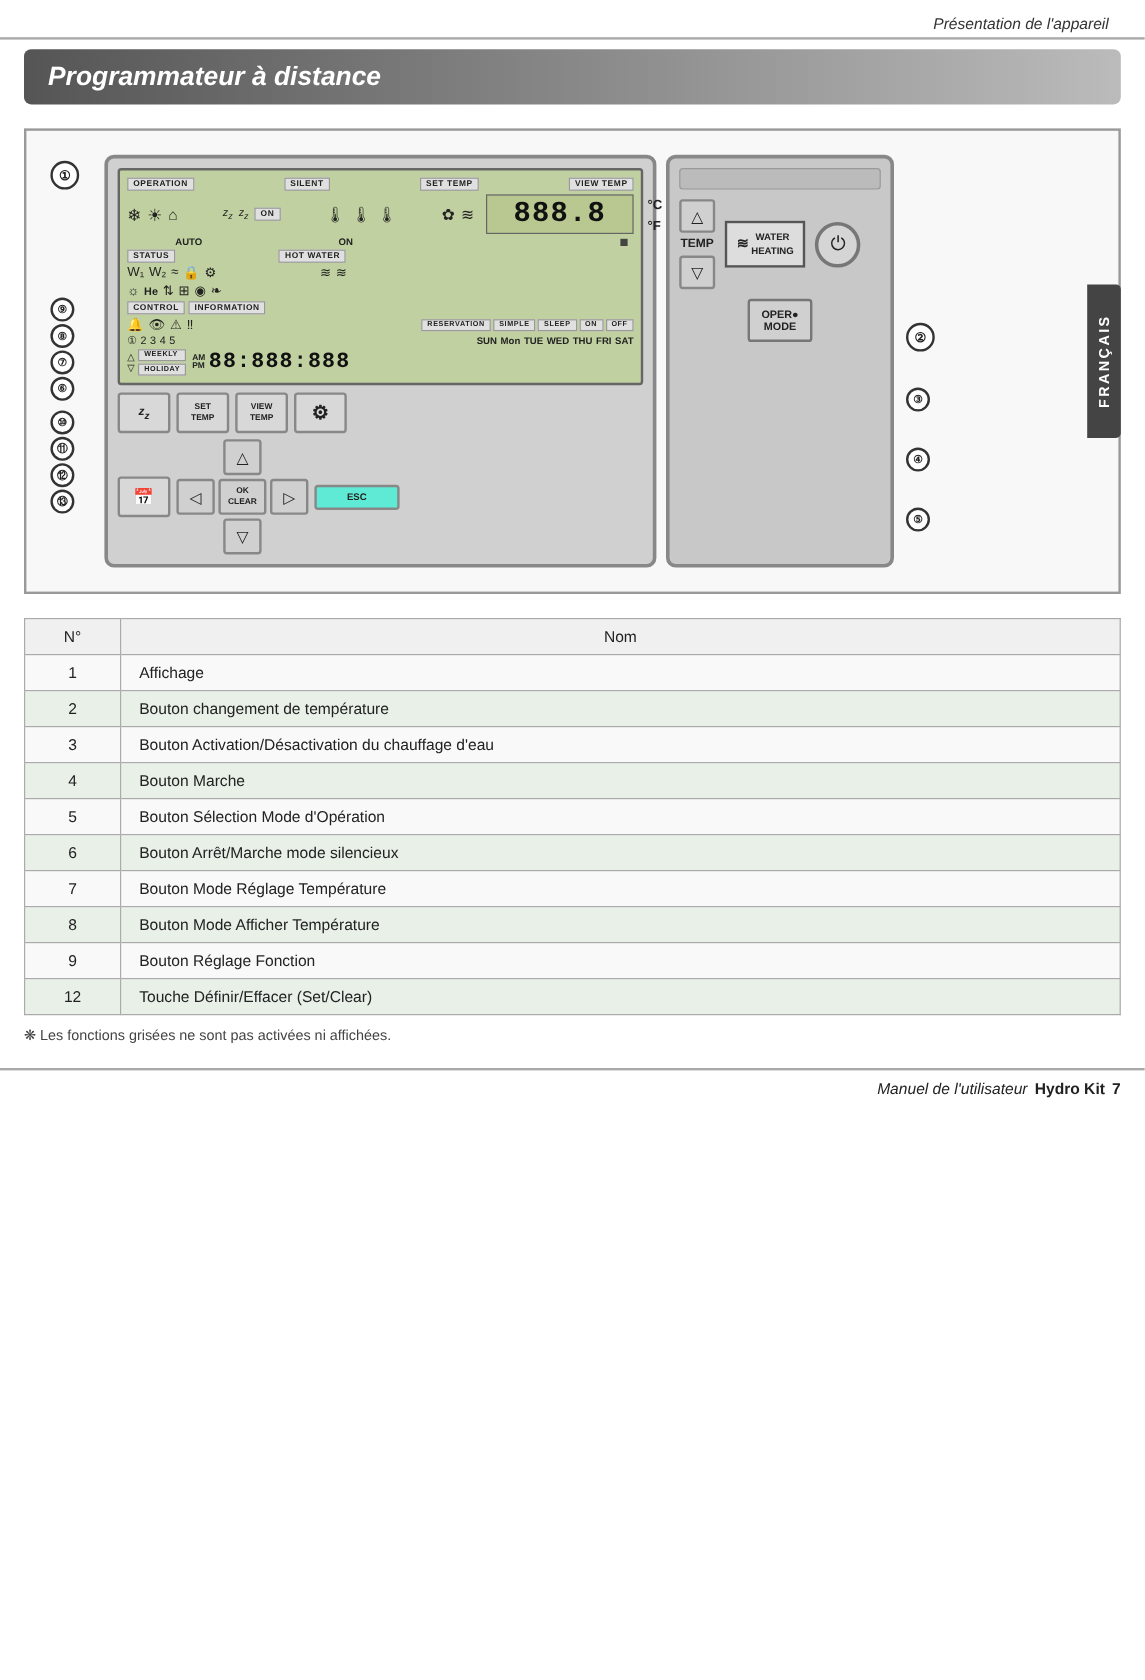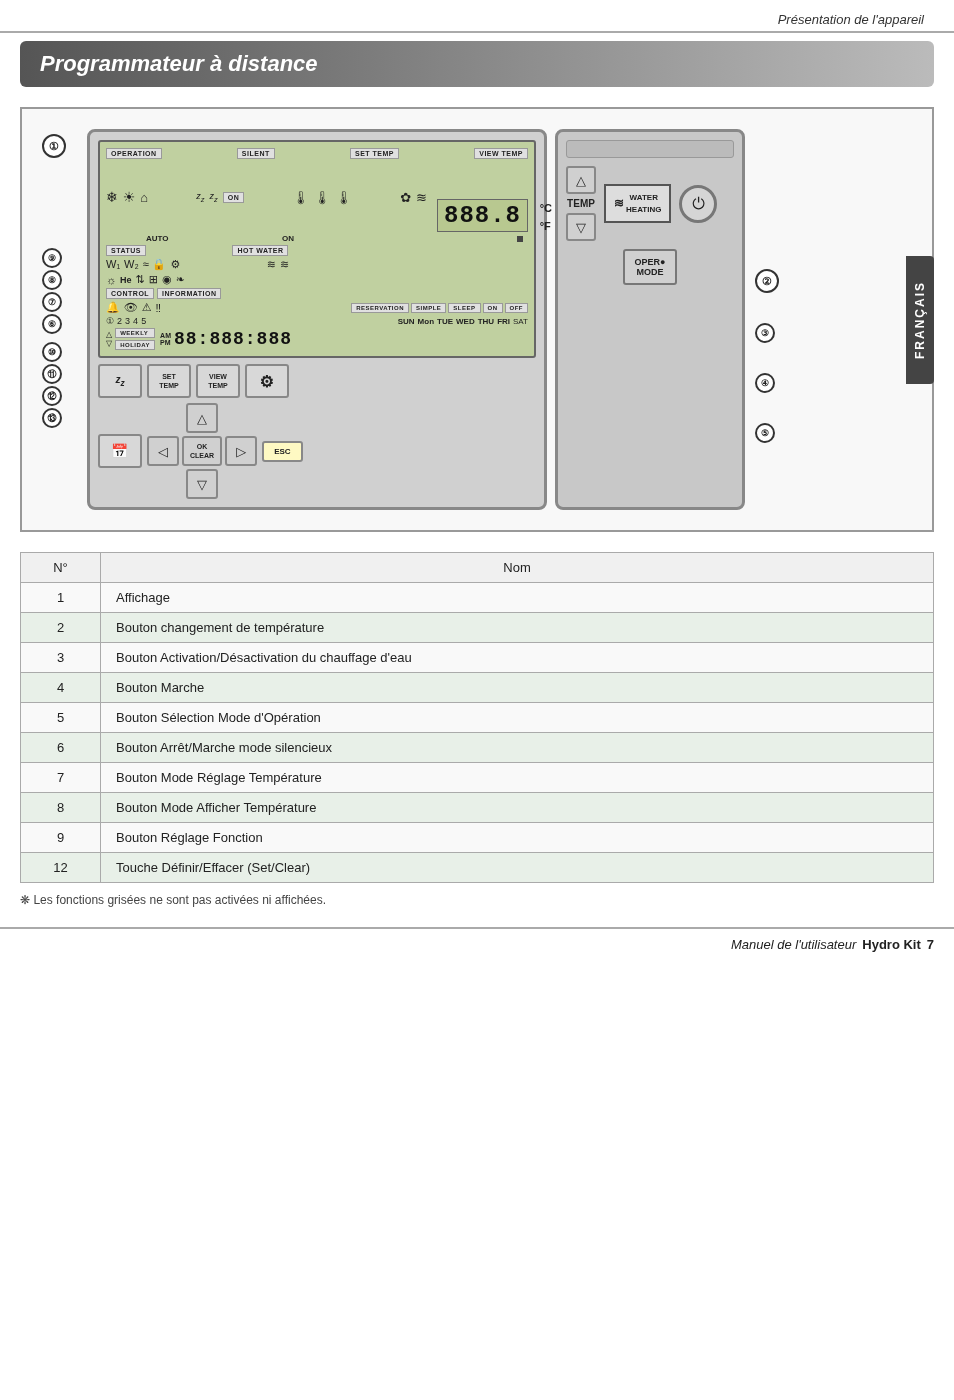--- a/index.html
+++ b/index.html
@@ -167,24 +167,24 @@
       border-radius: 3px;
       padding: 4px 6px;
       font-size: 7px;
       font-weight: bold;
       text-align: center;
       cursor: pointer;
       line-height: 1.3;
     }
 
     .esc-small {
-      background: #fef9c3;
+      background: #5eead4;
       border: 2px solid #888;
       border-radius: 3px;
-      padding: 4px 10px;
+      padding: 4px 25px;
       font-size: 8px;
       font-weight: bold;
       cursor: pointer;
     }
 
     
     .cn {
       display: inline-flex;
       width: 20px;
       height: 20px;
@@ -268,21 +268,21 @@
             <span style="flex:1;"></span>
 
             <span>🌡</span>
             <span>🌡</span>
             <span>🌡</span>
             <span style="flex:1;"></span>
 
             <span>✿</span>
             <span>≋</span>
 
-            <div style="background: #b8c890; border: 1px solid #666; padding: 2px 6px; margin-left: 5px; position: relative; margin-top: 37px;">
+            <div style="background: #b8c890; border: 1px solid #666; padding: 2px 22px; margin-left: 5px; position: relative;">
               <span style="font-size: 24px; font-weight: bold; font-family: 'Courier New', monospace; letter-spacing: 1px; color: #111;">888.8</span>
               <div style="position: absolute; right: -25px; top: 0; font-size: 11px; font-weight: bold; line-height: 1.6;">
                 <div>°C</div>
                 <div>°F</div>
               </div>
             </div>
           </div>
 
           <div style="display: flex; gap: 4px; align-items: center; margin-bottom: 2px; font-size: 8px; font-weight: bold;">
             <span style="margin-left: 40px;">AUTO</span>
@@ -351,21 +351,21 @@
             <span>4</span>
             <span>5</span>
             <span style="flex:1;"></span>
 
             <span style="font-size:8px; font-weight:bold;">SUN</span>
             <span style="font-size:8px; font-weight:bold;">Mon</span>
             <span style="font-size:8px; font-weight:bold;">TUE</span>
             <span style="font-size:8px; font-weight:bold;">WED</span>
             <span style="font-size:8px; font-weight:bold;">THU</span>
             <span style="font-size:8px; font-weight:bold;">FRI</span>
-            <span style="font-size:8px; font-weight:normal;">SAT</span>
+            <span style="font-size:8px; font-weight:bold;">SAT</span>
           </div>
 
           <div style="display: flex; gap: 3px; align-items: center; margin-top: 2px;">
 
             <div style="display:flex; flex-direction:column; align-items:center;">
               <span style="font-size:8px;">△</span>
               <span style="font-size:8px;">▽</span>
             </div>
             <div style="display:flex; flex-direction:column; gap:2px;">
               <span class="sec-label" style="font-size:6px;">WEEKLY</span>

